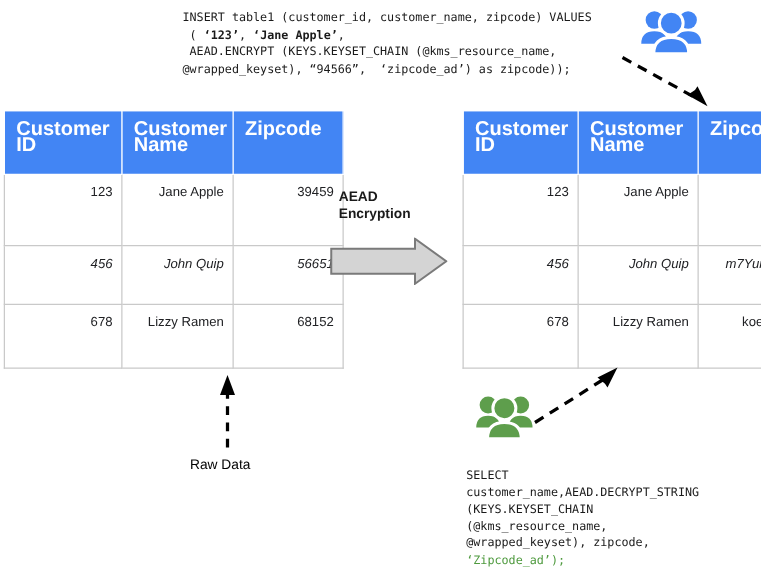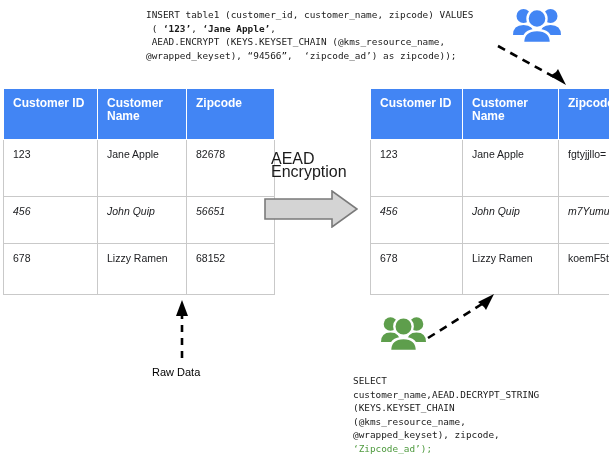--- a/index.html
+++ b/index.html
@@ -25,45 +25,45 @@
     font-family: "DejaVu Sans Mono", monospace;
     font-size: 9.4px;
     line-height: 13.5px;
     color: #1a1a1a;
     white-space: pre;
   }
   .sql .kw { font-weight: bold; }
   .sql .grn { color: #4e9a3e; }
 
   #insert-stmt { left: 146px; top: 8px; }
-  #select-stmt { left: 353px; top: 374px; }
+  #select-stmt { left: 373px; top: 374px; }
 
   
   .data-table {
     position: absolute;
     border-collapse: collapse;
     table-layout: fixed;
     background: #ffffff;
   }
   .data-table th {
     background: #4285f4;
     color: #ffffff;
-    font-size: 12px;
+    font-size: 16px;
     font-weight: bold;
     text-align: left;
     vertical-align: top;
     padding: 8px 7px 8px 9px;
     border: 1px solid #ffffff;
     line-height: 13px;
     height: 34px;
   }
   .data-table td {
     font-size: 10.5px;
     color: #202124;
-    text-align: left;
+    text-align: right;
     vertical-align: top;
     padding: 8px 7px 8px 9px;
     border: 1px solid #c9c9c9;
     line-height: 13px;
     background: #ffffff;
   }
   .data-table tr.r1 td { height: 40px; }
   .data-table tr.r2 td { height: 30px; font-style: italic; }
   .data-table tr.r3 td { height: 34px; }
 
@@ -76,22 +76,22 @@
 
   #table-right th:nth-child(1), #table-right td:nth-child(1) { width: 75px; }
   #table-right th:nth-child(2), #table-right td:nth-child(2) { width: 79px; }
   #table-right th:nth-child(3), #table-right td:nth-child(3) { width: 82px; }
 
   
   #aead-label {
     position: absolute;
     left: 271px;
     top: 152px;
-    font-size: 16px;
-    font-weight: normal;
+    font-size: 11px;
+    font-weight: bold;
     color: #1a1a1a;
     line-height: 13px;
     white-space: pre-line;
   }
   #block-arrow {
     position: absolute;
     left: 264px;
     top: 190px;
     width: 94px;
     height: 38px;
@@ -168,21 +168,21 @@
       <tr>
         <th>Customer ID</th>
         <th>Customer Name</th>
         <th>Zipcode</th>
       </tr>
     </thead>
     <tbody>
       <tr class="r1">
         <td>123</td>
         <td>Jane Apple</td>
-        <td>82678</td>
+        <td>39459</td>
       </tr>
       <tr class="r2">
         <td>456</td>
         <td>John Quip</td>
         <td>56651</td>
       </tr>
       <tr class="r3">
         <td>678</td>
         <td>Lizzy Ramen</td>
         <td>68152</td>

